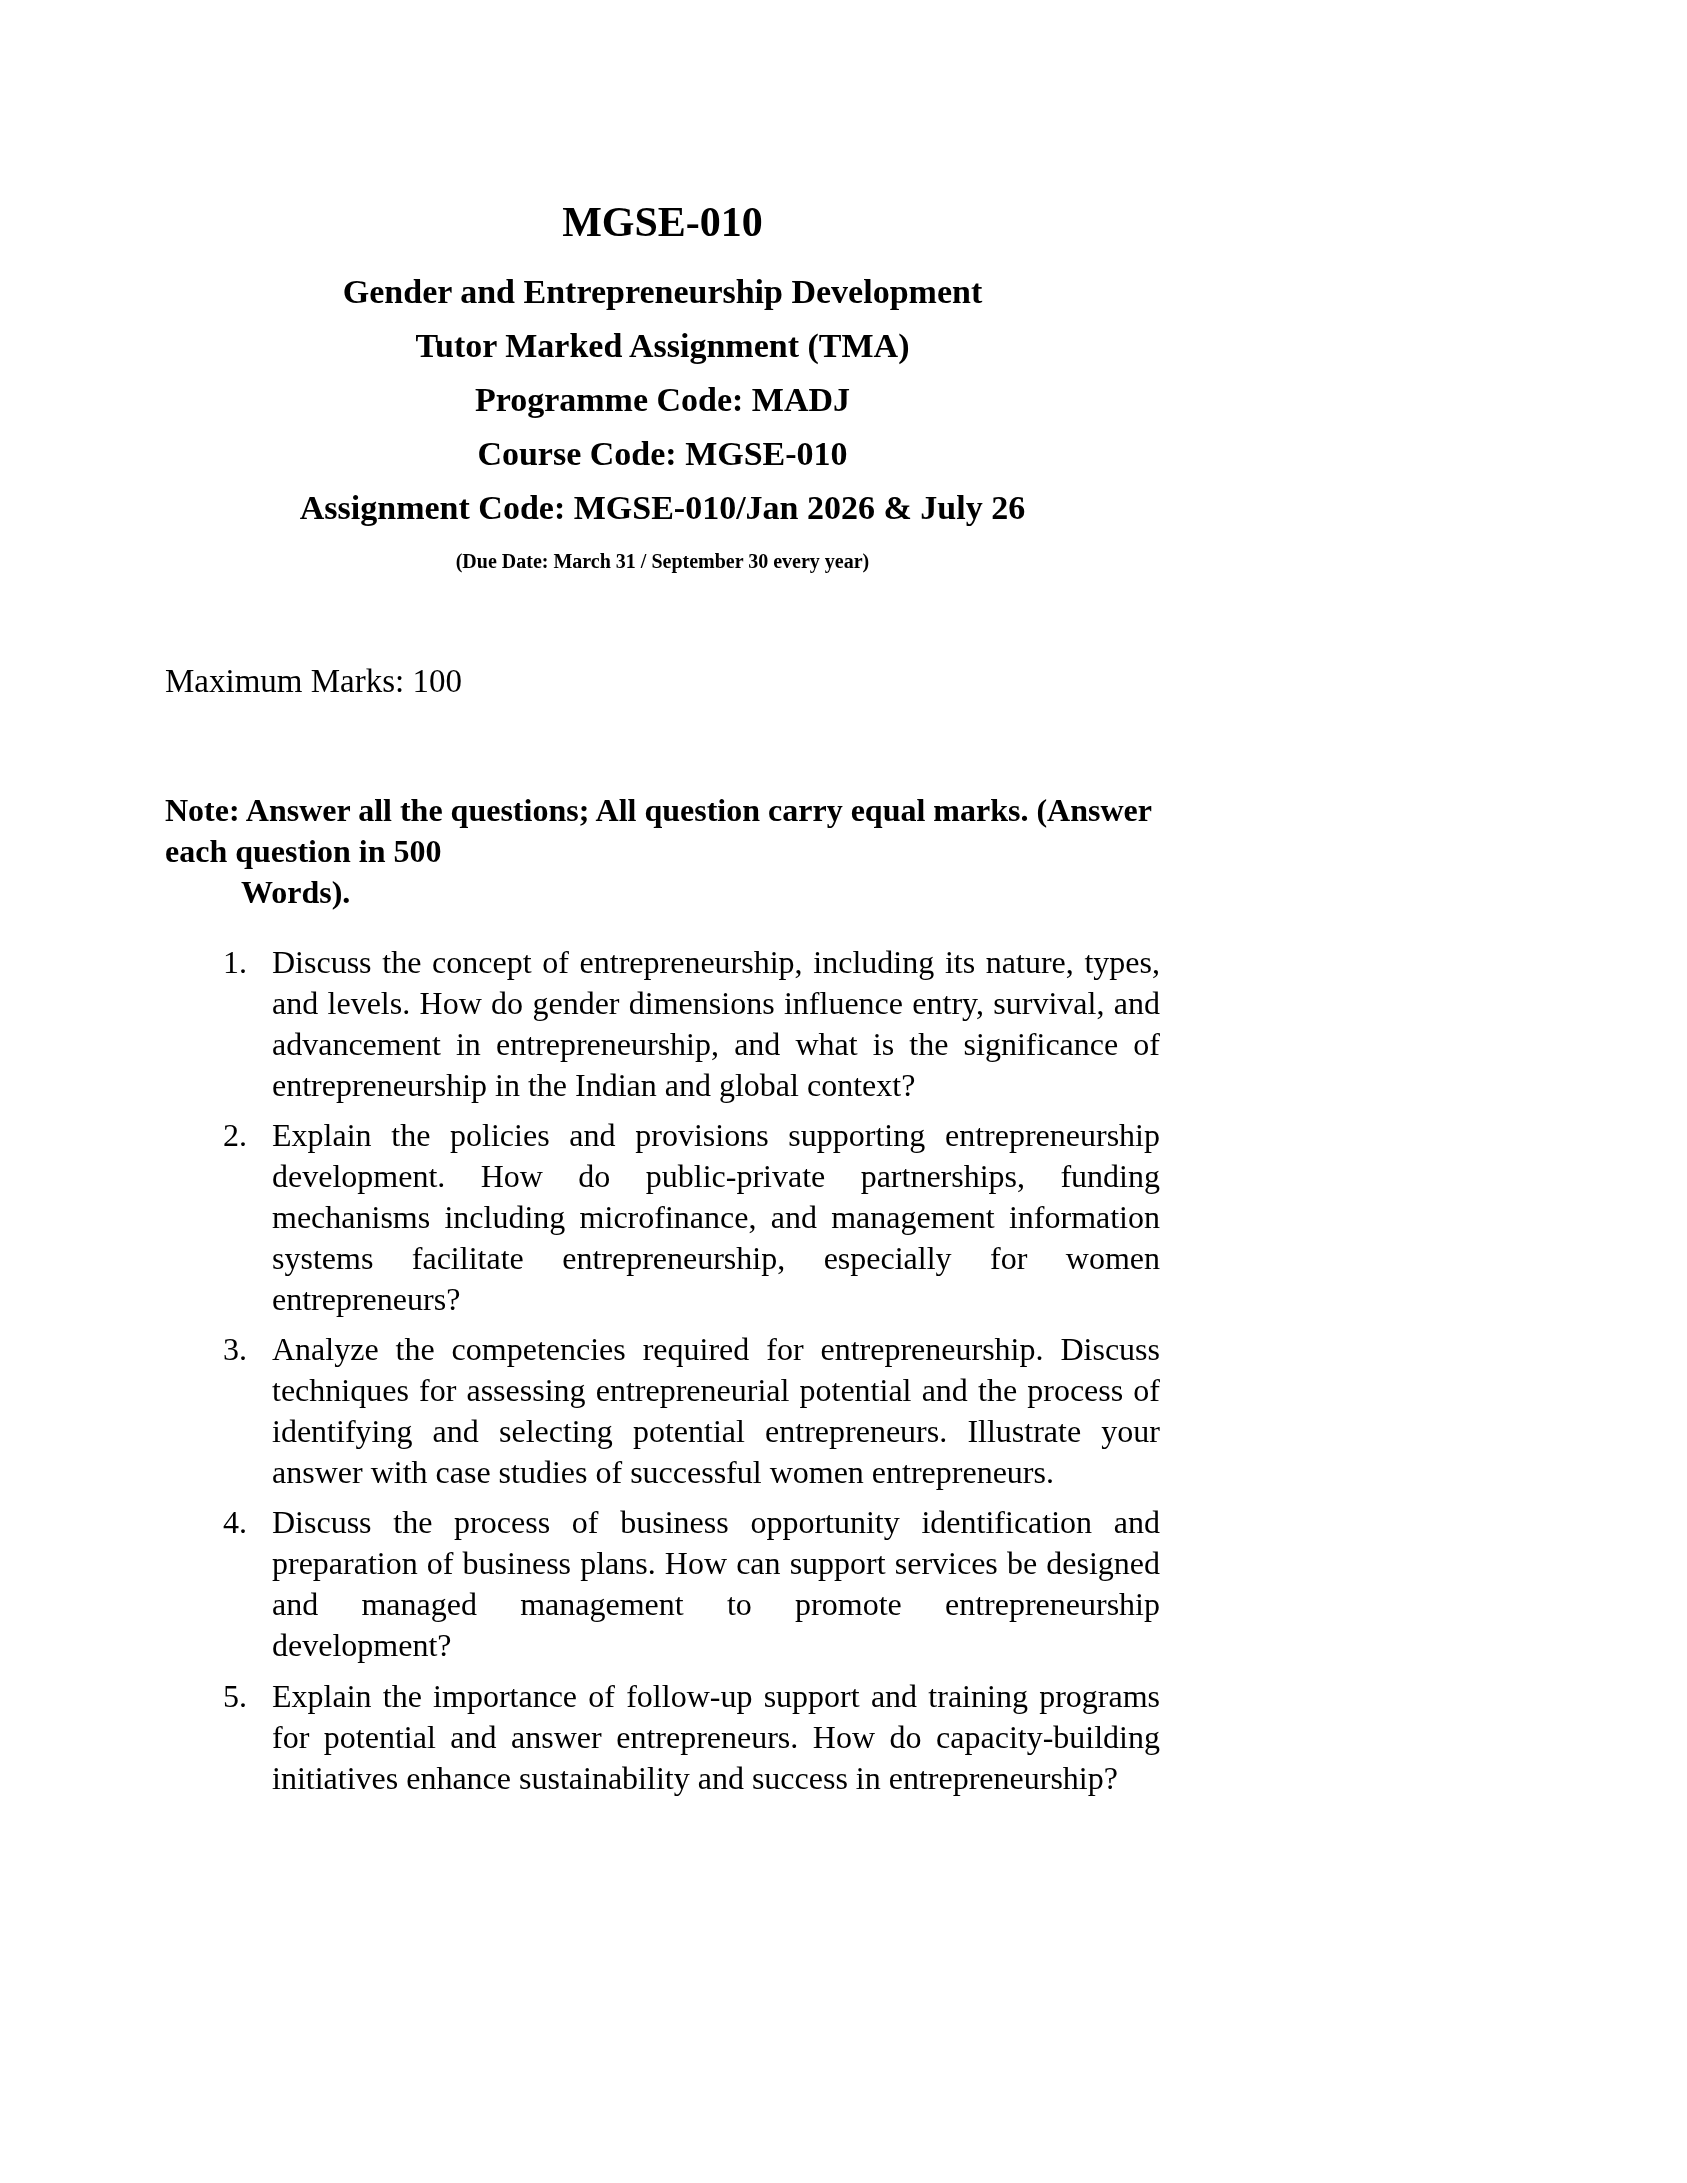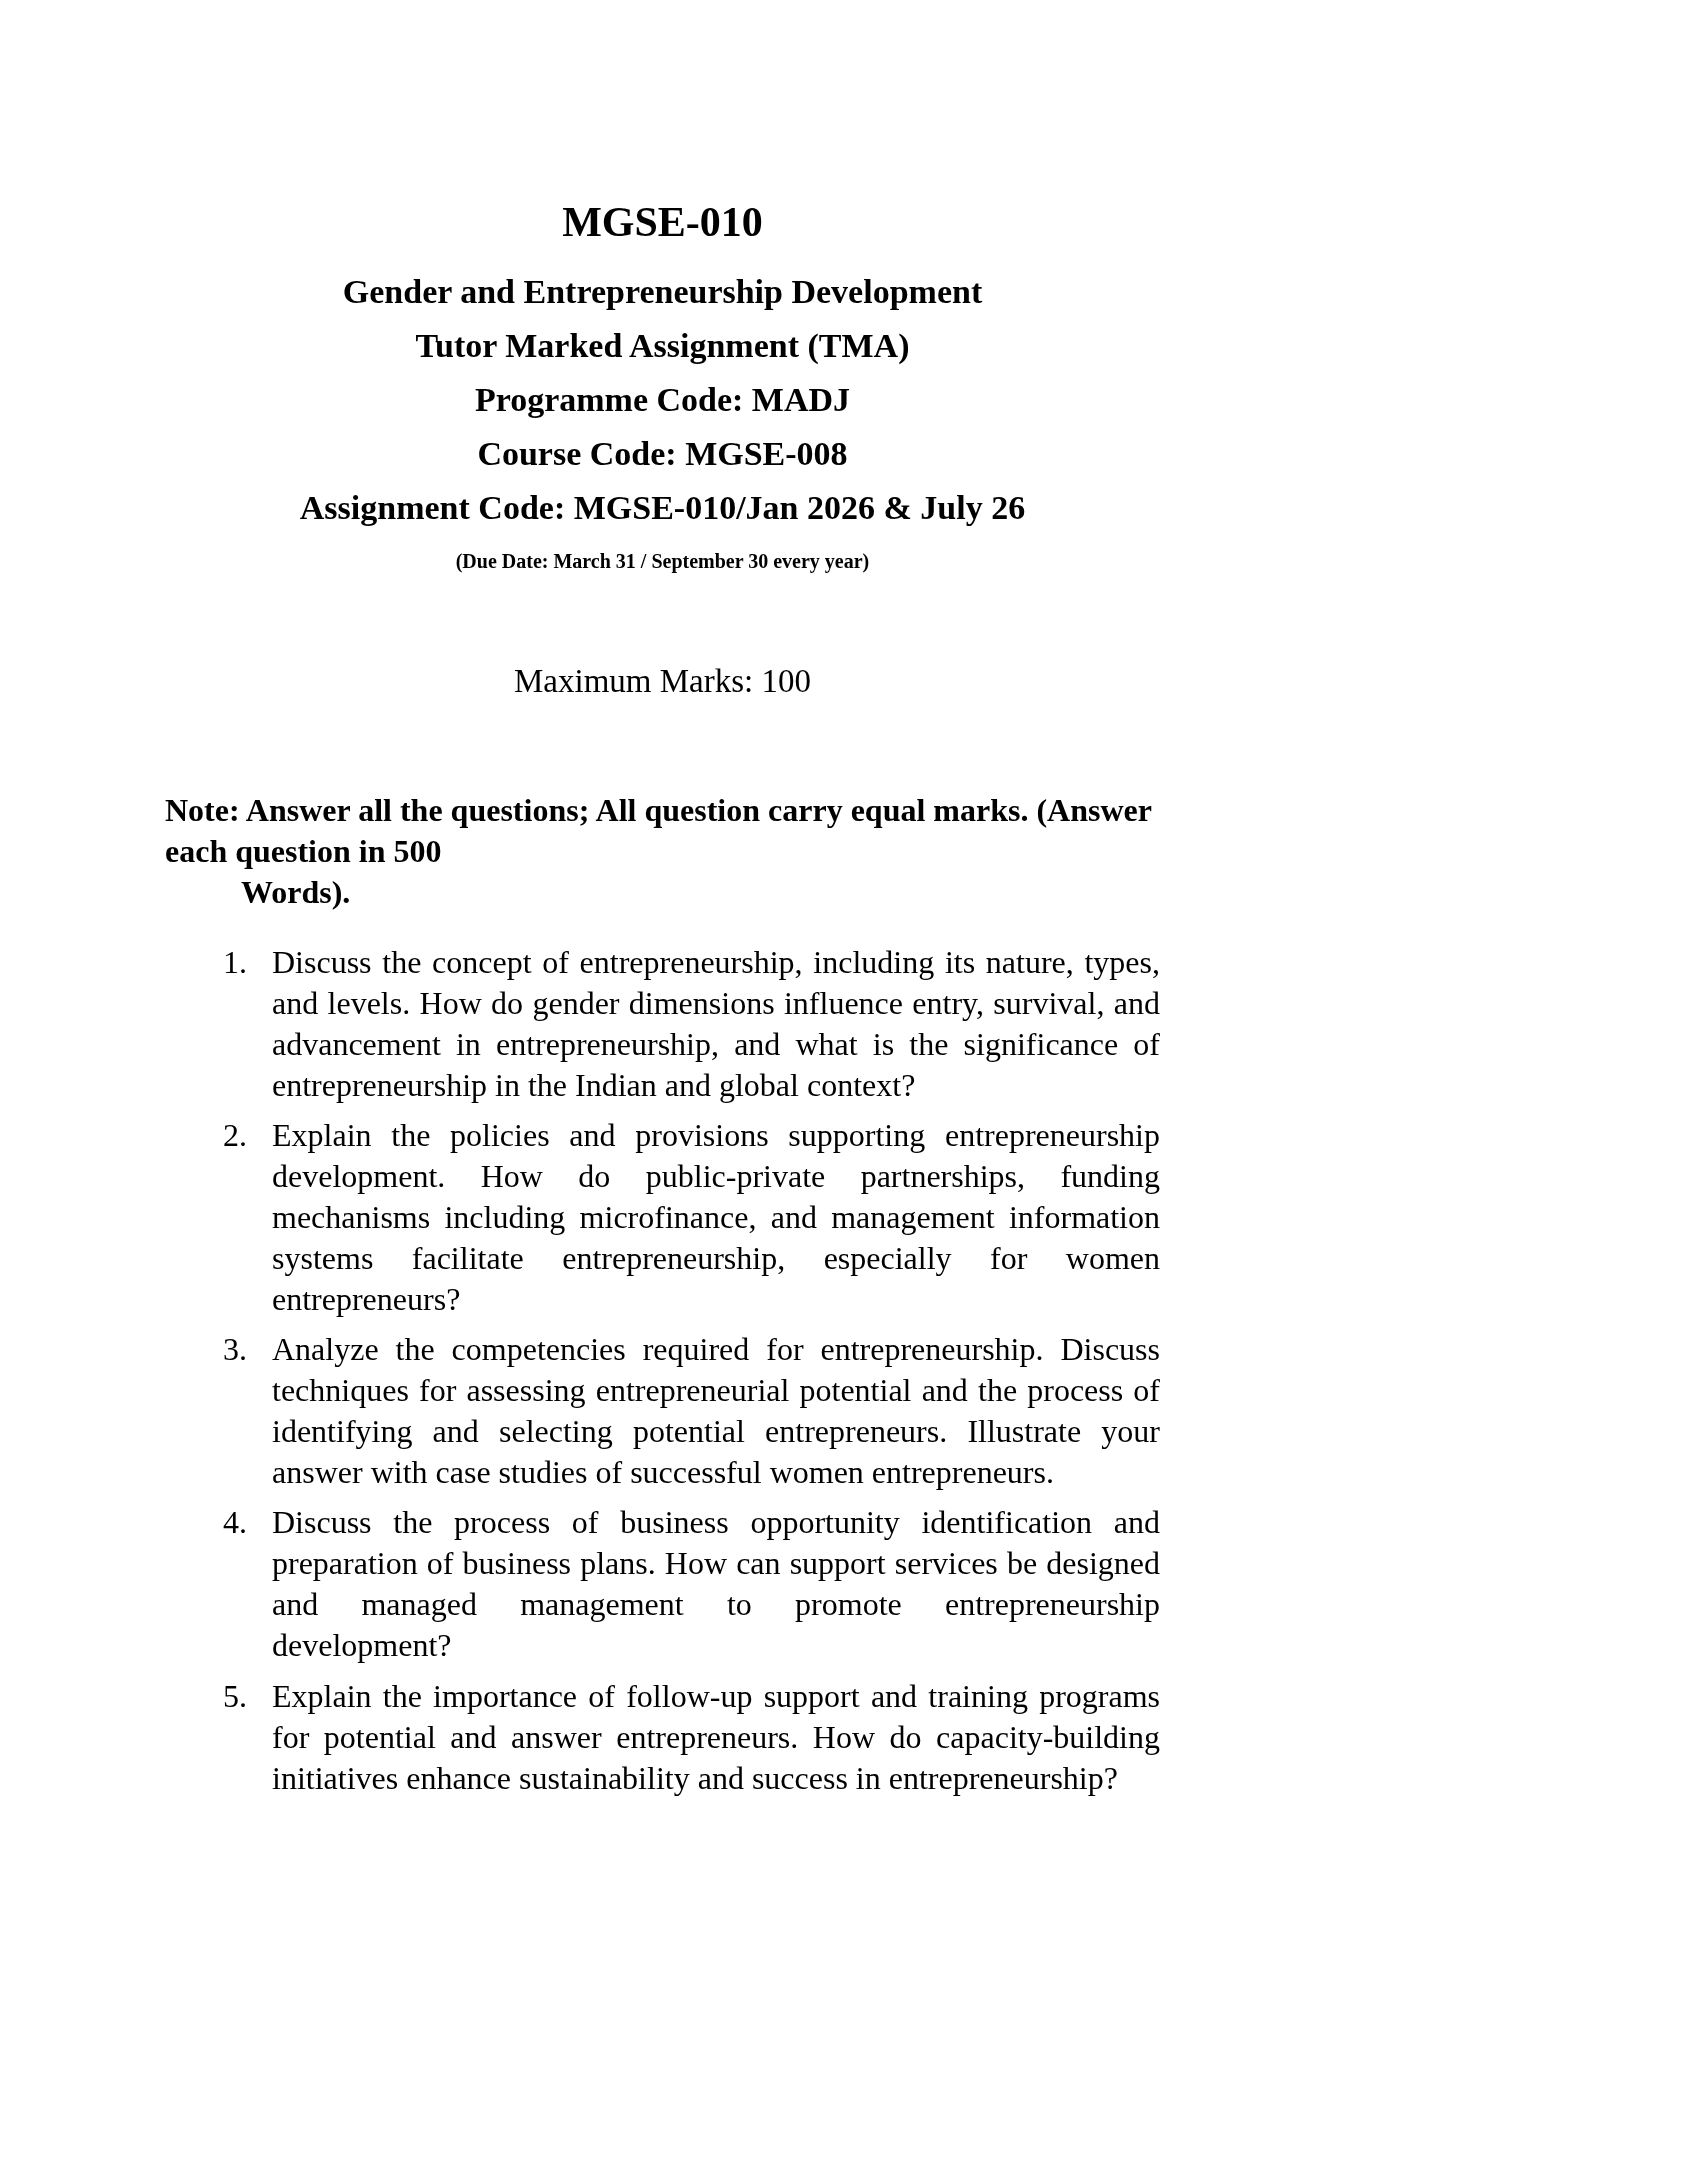--- a/index.html
+++ b/index.html
@@ -33,21 +33,21 @@
     font-size: 34px;
     line-height: 54px;
   }
   .hline.due {
     font-size: 20px;
     line-height: 53px;
   }
   
   .marks {
     margin-top: 74px;
-    text-align: center;
+    text-align: left;
     font-size: 33px;
     line-height: 38px;
   }
   
   .note {
     margin-top: 90px;
     font-weight: bold;
     font-size: 32px;
     line-height: 41px;
   }
@@ -80,21 +80,21 @@
 <body>
 
 <div class="page">
   <div class="content">
 
     <header class="doc-header">
       <div class="doc-title">MGSE-010</div>
       <div class="hline">Gender and Entrepreneurship Development</div>
       <div class="hline">Tutor Marked Assignment (TMA)</div>
       <div class="hline">Programme Code: MADJ</div>
-      <div class="hline">Course Code: MGSE-008</div>
+      <div class="hline">Course Code: MGSE-010</div>
       <div class="hline">Assignment Code: MGSE-010/Jan 2026 &amp; July 26</div>
       <div class="hline due">(Due Date: March 31 / September 30 every year)</div>
     </header>
 
     <div class="marks">
       <div>Maximum Marks: 100</div>
     </div>
 
     <p class="note">
       <span>Note: Answer all the questions; All question carry equal marks. (Answer each question in 500</span><br>

